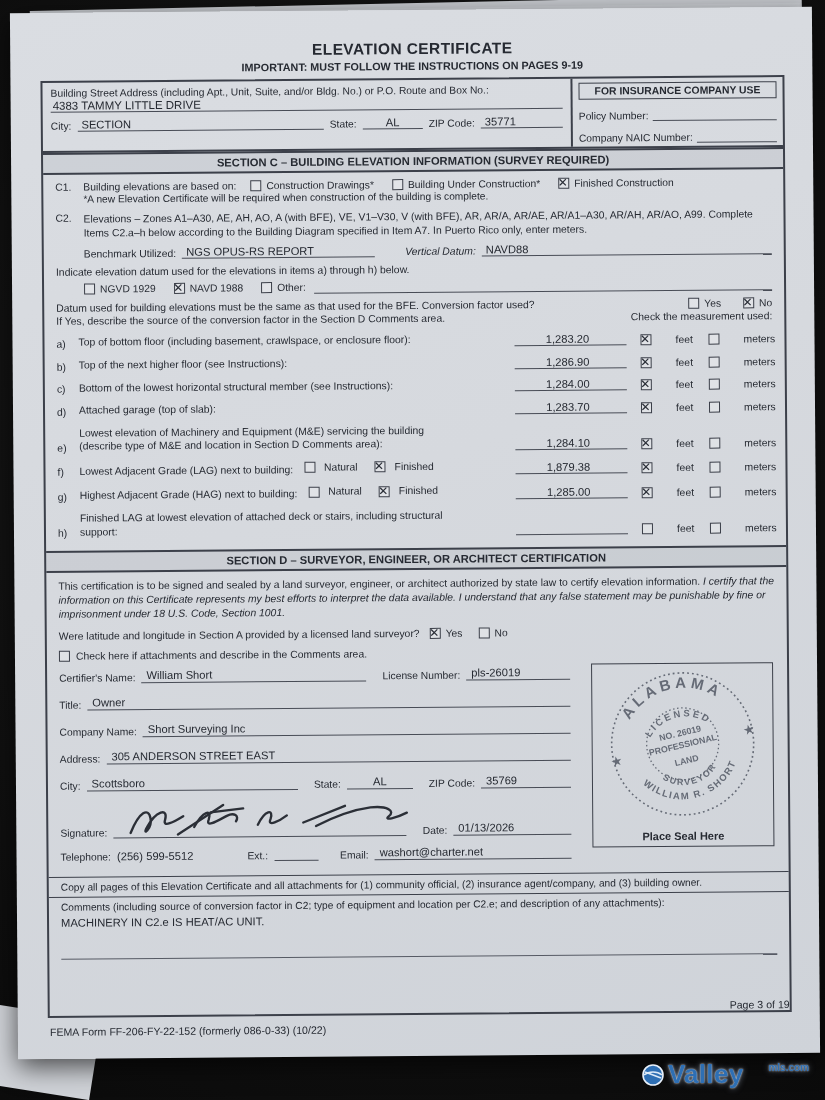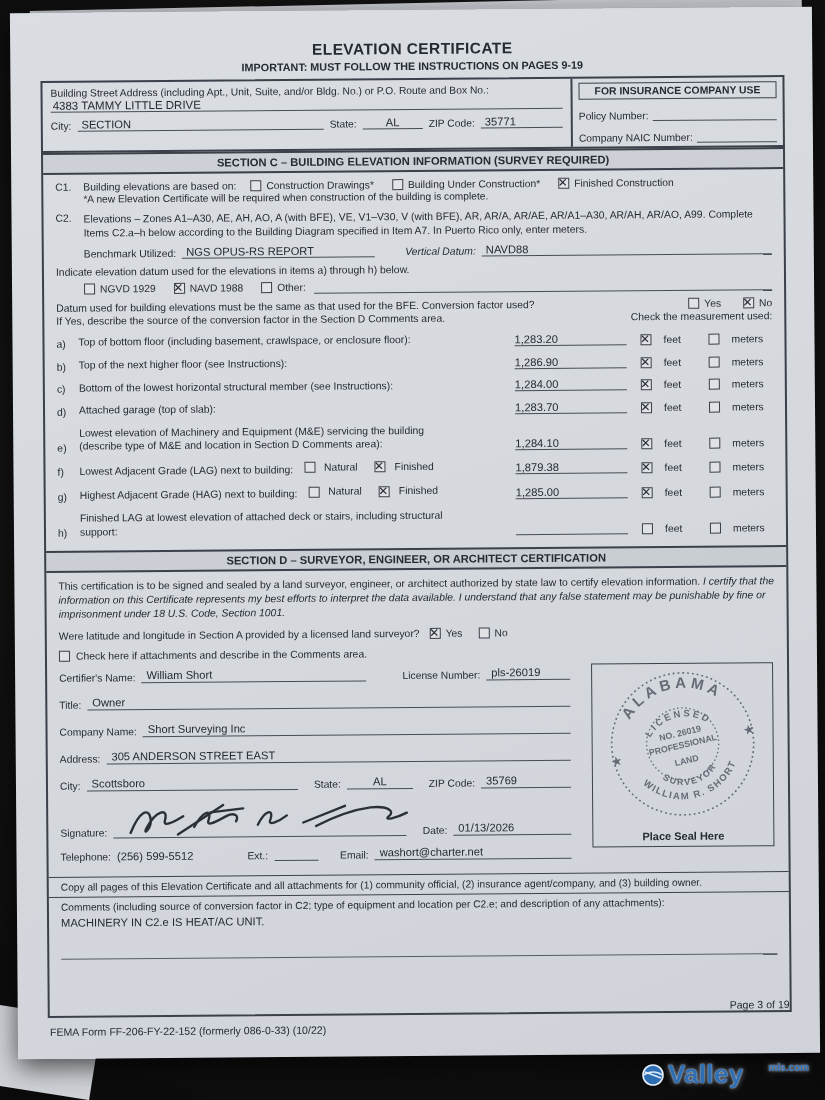--- a/index.html
+++ b/index.html
@@ -45,22 +45,22 @@
   .c2text{font-size:10.4px;line-height:1.32;}
   .bench{display:flex;align-items:flex-end;gap:6px;margin:7px 0 2px 28px;font-size:10.4px;}
   .indic{margin-top:7px;font-size:10.4px;}
   .datline{display:flex;align-items:center;margin:5px 0 2px 28px;font-size:10.4px;}
   .convrow{display:flex;align-items:center;margin-top:7px;font-size:10.4px;}
   .ifyes{display:flex;justify-content:space-between;align-items:flex-end;font-size:10.4px;margin-top:2px;}
   .chkmeas{font-size:10.4px;}
   .c-item{display:flex;align-items:flex-end;margin-top:9px;font-size:10.4px;}
   .ino{width:22px;flex:none;}
   .ilabel{flex:1;line-height:1.3;}
-  .ival{width:106px;flex:none;text-align:left;font-size:11.2px;padding:0 6px 0 0;margin-left:8px;}
-  .unit{display:inline-flex;align-items:center;gap:12px;width:54px;flex:none;margin-left:14px;margin-bottom:0px;}
+  .ival{width:106px;flex:none;text-align:center;font-size:11.2px;padding:0 6px 0 0;margin-left:8px;}
+  .unit{display:inline-flex;align-items:center;gap:24px;width:54px;flex:none;margin-left:14px;margin-bottom:0px;}
   .unit.m{width:64px;}
   .grade{display:inline-flex;align-items:center;gap:9px;margin-left:8px;}
   .grade .gl{margin-right:8px;}
   
   .d-body{padding:7px 12px 0 12px;}
   .certp{font-size:10.4px;line-height:1.34;}
   .latrow{display:flex;align-items:center;gap:10px;margin-top:9px;font-size:10.4px;}
   .attrow{display:flex;align-items:center;gap:6px;margin-top:9px;font-size:10.4px;}
   .d-lower{position:relative;margin-top:8px;}
   .d-lower .frow{padding-right:205px;}
@@ -379,21 +379,21 @@
               <text x="14" y="86" font-size="13">★</text>
               <text x="150" y="86" font-size="13">★</text>
             </g>
           </svg>
           <div class="place">Place Seal Here</div>
         </div>
 
         <div class="frow" style="margin-top:2px;">
           <span class="lbl">Certifier's Name:</span>
           <span class="uf val" style="width:215px;">William Short</span>
-          <span class="lbl" style="margin-left:30px;">License Number:</span>
+          <span class="lbl" style="margin-left:10px;">License Number:</span>
           <span class="uf val grow">pls-26019</span>
         </div>
 
         <div class="frow">
           <span class="lbl">Title:</span>
           <span class="uf val grow">Owner</span>
         </div>
 
         <div class="frow">
           <span class="lbl">Company Name:</span>

